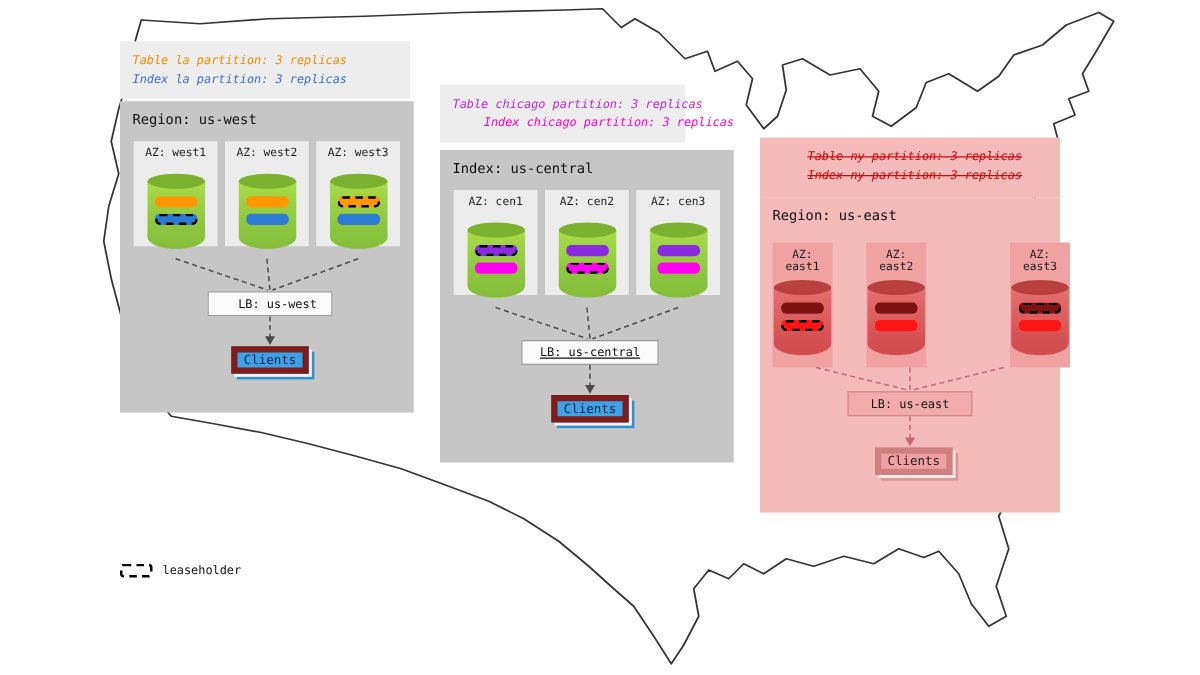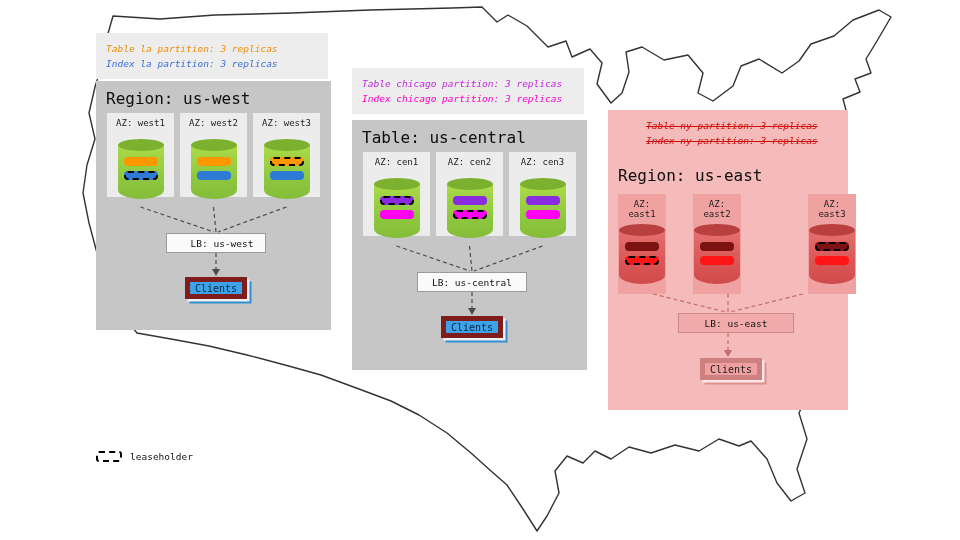--- a/index.html
+++ b/index.html
@@ -5,35 +5,35 @@
   * { margin:0; padding:0; box-sizing:border-box; }
   html,body { background:#fff; }
   .stage { position:relative; width:960px; height:540px; background:#fff; overflow:hidden;
            font-family:"DejaVu Sans Mono","Liberation Mono",monospace; color:#111; }
 
   .map { position:absolute; left:0; top:0; }
 
   
   .note { position:absolute; padding:8px 10px; font-size:9.5px; line-height:15px; white-space:nowrap;font-style:italic; }
   .note-west    { left:96px;  top:33px;  width:232px; height:46px; background:#ededed; }
-  .note-central { left:352px; top:68px;  width:232px; height:46px; background:#ededed; }
+  .note-central { left:352px; top:68px;  width:196px; height:46px; background:#ededed; }
   .note-east    { left:608px; top:110px; width:240px; height:48px; background:#f5baba; }
   .c-orange  { color:#f28c00; }
   .c-blue    { color:#3e6fd9; }
   .c-purple  { color:#c226e0; }
-  .c-magenta { color:#ff00cc; }
+  .c-magenta { color:#ff00cc;margin-left:25px; }
   .c-red     { color:#cf0a0a;margin-left:28px; }
   .strike    { text-decoration:line-through; }
 
   
   .region { position:absolute; }
   .region-west    { left:96px;  top:81px;  width:235px; height:249px; background:#c6c6c6; }
   .region-central { left:352px; top:120px; width:235px; height:250px; background:#c6c6c6; }
   .region-east    { left:608px; top:158px; width:240px; height:252px; background:#f5baba;padding-left:25px; }
-  .region-title { position:absolute; left:10px; top:8px; font-size:16px; color:#0d0d0d; }
+  .region-title { position:absolute; left:10px; top:8px; font-size:11px; color:#0d0d0d; }
 
   
   .az { position:absolute; top:32px; width:67px; height:84px; background:#ececec; }
   .region-west .az1, .region-central .az1 { left:11px; }
   .region-west .az2, .region-central .az2 { left:84px; }
   .region-west .az3, .region-central .az3 { left:157px; }
   .region-east .az { top:36px; width:48px; height:100px; background:#f0a2a2; }
   .region-east .az1 { left:10px; }
   .region-east .az2 { left:85px; }
   .region-east .az3 { left:160px;margin-left:40px; }
@@ -60,22 +60,22 @@
   .bar-darkred { background:#7c1212; }
   .bar-red     { background:#ff1515; }
   .leaseholder { border:2px dashed #000; }
 
   .connectors { position:absolute; left:0; top:0; pointer-events:none; }
 
   
   .lb { position:absolute; height:20px; background:#fafafa; border:1px solid #9a9a9a;
         font-size:9.5px; display:flex; align-items:center; justify-content:center; color:#111; }
   .region-west    .lb { left:70px; top:152px; width:100px;padding-left:12px; }
-  .region-central .lb { left:65px; top:152px; width:110px; }
-  .region-east    .lb { left:70px; top:155px; width:116px; background:#f2abab; border-color:#cf8888; }
+  .region-central .lb { left:65px; top:152px; width:110px;text-decoration:underline; }
+  .region-east    .lb { left:70px; top:155px; width:100px; background:#f2abab; border-color:#cf8888; }
 
   
   .clients { position:absolute; width:62px; height:22px; font-size:10px;
              display:flex; align-items:center; justify-content:center; color:#06233f;
              background:#3da3e8; border:5px solid #7f1d1d;
              box-shadow:2.5px 2.5px 0 #f2f2f2, 4.5px 4.5px 0 #2f8fd0; }
   .region-west .clients, .region-central .clients { left:89px; top:196px; }
   .region-east .clients { left:92px; top:200px; background:#f0a0a0; border-color:#cd8080; color:#222;
                           box-shadow:2.5px 2.5px 0 #fbe7e7, 4.5px 4.5px 0 #dc9090; }
 
@@ -148,21 +148,21 @@
     <div class="lb">LB: us-west</div>
     <div class="clients">Clients</div>
   </div>
 
   <div class="note note-central">
     <div class="c-purple">Table chicago partition: 3 replicas</div>
     <div class="c-magenta">Index chicago partition: 3 replicas</div>
   </div>
 
   <div class="region region-central">
-    <div class="region-title">Table: us-central</div>
+    <div class="region-title">Index: us-central</div>
 
     <div class="az az1">
       <div class="az-label">AZ: cen1</div>
       <div class="cyl cyl-green">
         <div class="cbody"></div>
         <div class="ctop"></div>
         <div class="bar b1 bar-purple leaseholder"></div>
         <div class="bar b2 bar-magenta"></div>
       </div>
     </div>

